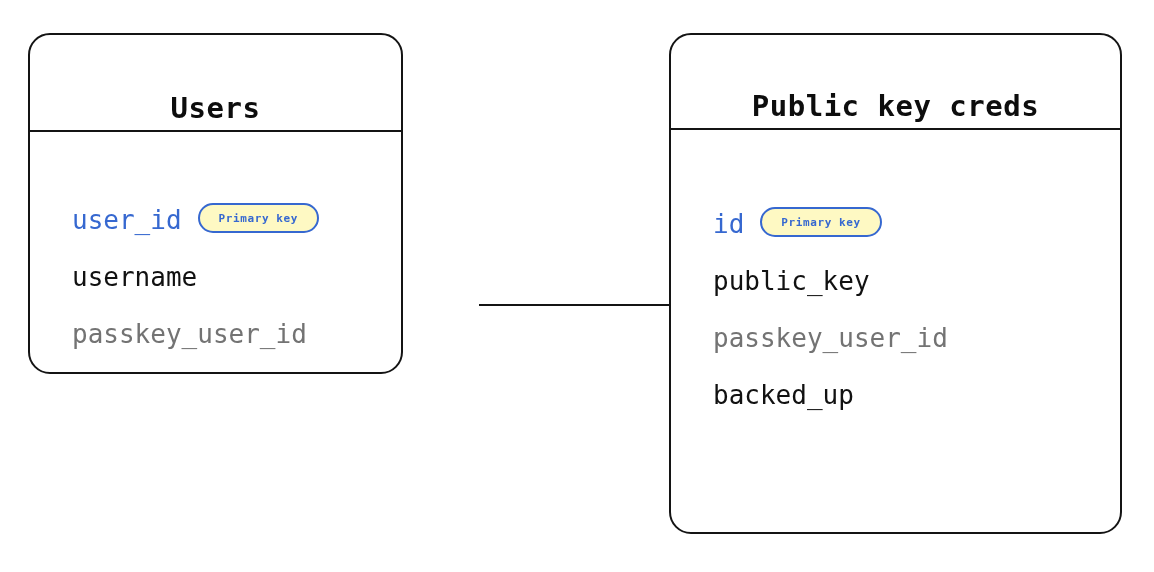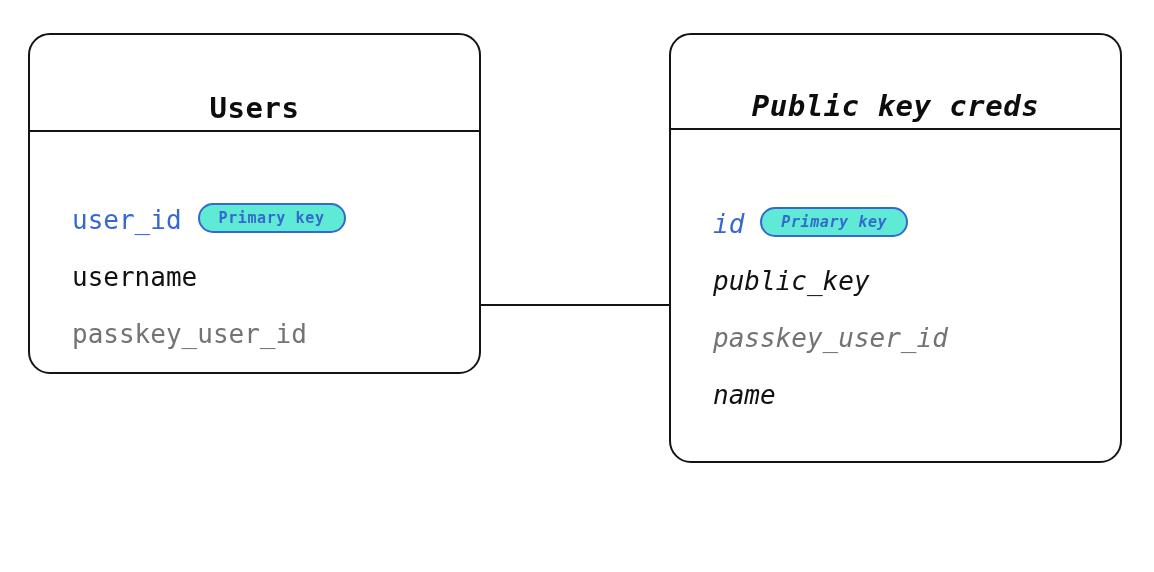--- a/index.html
+++ b/index.html
@@ -23,29 +23,28 @@
   .entity {
     position: absolute;
     box-sizing: border-box;
     border: 2px solid #141414;
     border-radius: 22px;
     background: #ffffff;
   }
   #entity-users {
     left: 28px;
     top: 33px;
-    width: 453px;
+    width: 375px;
     height: 341px;
   }
   #entity-pkcreds {
     left: 669px;
     top: 33px;
     width: 453px;
-    height: 430px;
-    font-style: italic;
+    height: 501px;
   }
 
   .entity-title {
     position: absolute;
     left: 0;
     right: 0;
     text-align: center;
     font-size: 29px;
     font-weight: bold;
     letter-spacing: 0.5px;
@@ -93,25 +92,25 @@
     margin-left: 16px;
     display: inline-flex;
     align-items: center;
     justify-content: center;
     box-sizing: border-box;
     height: 30px;
     padding: 0 19px;
     border: 2px solid #3668d0;
     border-radius: 15px;
     color: #3668d0;
-    font-size: 15px;
+    font-size: 11px;
     font-weight: bold;
     letter-spacing: 0.6px;
     white-space: nowrap;
-    background: #5eead4;
+    background: #fef9c3;
     margin-top: 47px;
   }
 
   
   #relationship-connector {
     position: absolute;
     left: 479px;
     top: 304px;
     width: 192px;
     height: 0;
@@ -157,22 +156,22 @@
       </div>
 
       <div class="field-row">
         <span class="field-name">public_key</span>
       </div>
 
       <div class="field-row">
         <span class="field-name relation">passkey_user_id</span>
       </div>
 
+      <div class="field-row">
+        <span class="field-name">backed_up</span>
+      </div>
 
-      <div class="field-row">
-        <span class="field-name">name</span>
-      </div>
 
 
     </div>
   </div>
 
 </div>
 
 </body></html>

